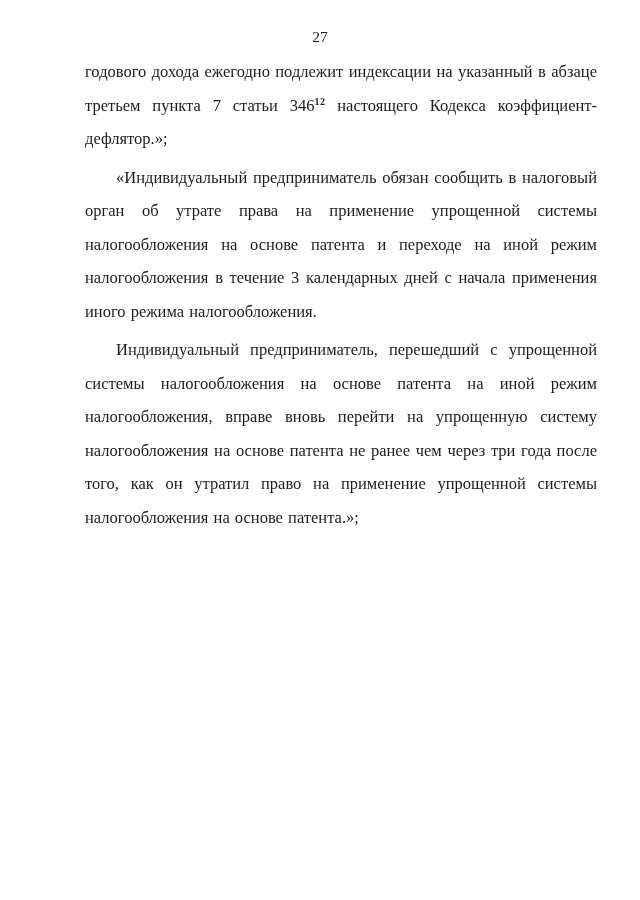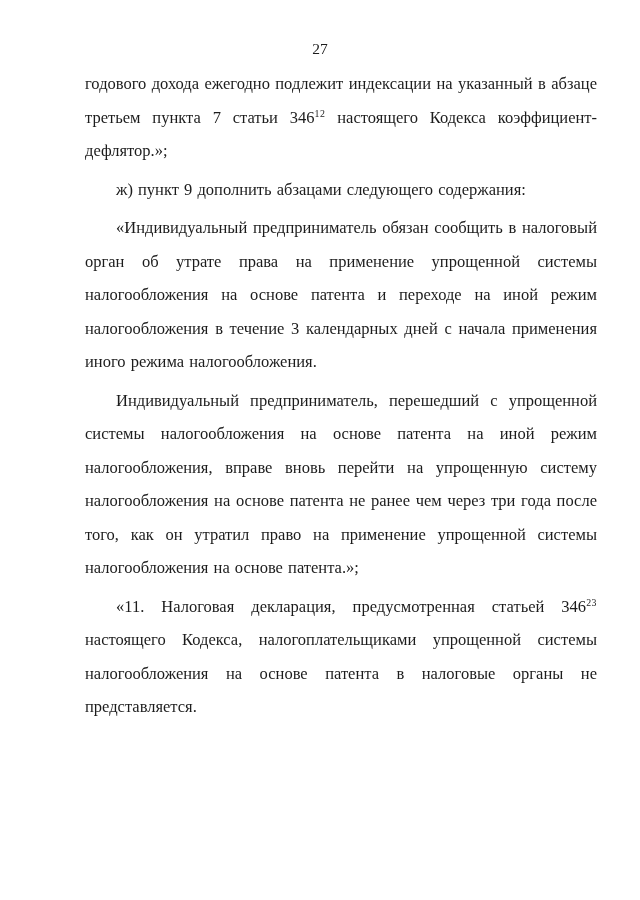--- a/index.html
+++ b/index.html
@@ -14,21 +14,21 @@
     font-family: "Liberation Serif", "DejaVu Serif", serif;
     color: #1c1c1c;
   }
   .page {
     position: relative;
     width: 640px;
     height: 900px;
     background: #ffffff;
   }
   .page-number {
-    padding-top: 40px;
+    padding-top: 28px;
     text-align: center;
     font-size: 15.5px;
     line-height: 18px;
     color: #1c1c1c;
   }
   .content {
     margin: 9px 43px 0 85px; 
     text-align: justify;
     font-size: 16.5px;
     line-height: 33.5px;
@@ -38,27 +38,26 @@
     margin: 0 0 5px 0;
   }
   .para.indent {
     text-indent: 31px;
   }
   .para sup {
     font-size: 0.60em;
     line-height: 0;
     vertical-align: super;
     letter-spacing: 0.5px;
+    font-weight: bold;
   }
 </style>
 </head>
 <body>
 
 <div class="page">
   <div class="page-number">27</div>
   <div class="content">
       <p class="para"><span>годового дохода ежегодно подлежит индексации на указанный в абзаце третьем пункта 7 статьи 346</span><sup>12</sup><span> настоящего Кодекса коэффициент-дефлятор.»;</span></p>
-      <p class="para indent"><span>ж) пункт 9 дополнить абзацами следующего содержания:</span></p>
       <p class="para indent"><span>«Индивидуальный предприниматель обязан сообщить в налоговый орган об утрате права на применение упрощенной системы налогообложения на основе патента и переходе на иной режим налогообложения в течение 3 календарных дней с начала применения иного режима налогообложения.</span></p>
       <p class="para indent"><span>Индивидуальный предприниматель, перешедший с упрощенной системы налогообложения на основе патента на иной режим налогообложения, вправе вновь перейти на упрощенную систему налогообложения на основе патента не ранее чем через три года после того, как он утратил право на применение упрощенной системы налогообложения на основе патента.»;</span></p>
-      <p class="para indent"><span>«11. Налоговая декларация, предусмотренная статьей 346</span><sup>23</sup><span> настоящего Кодекса, налогоплательщиками упрощенной системы налогообложения на основе патента в налоговые органы не представляется.</span></p>
     </div>
 </div>
 
 </body></html>

